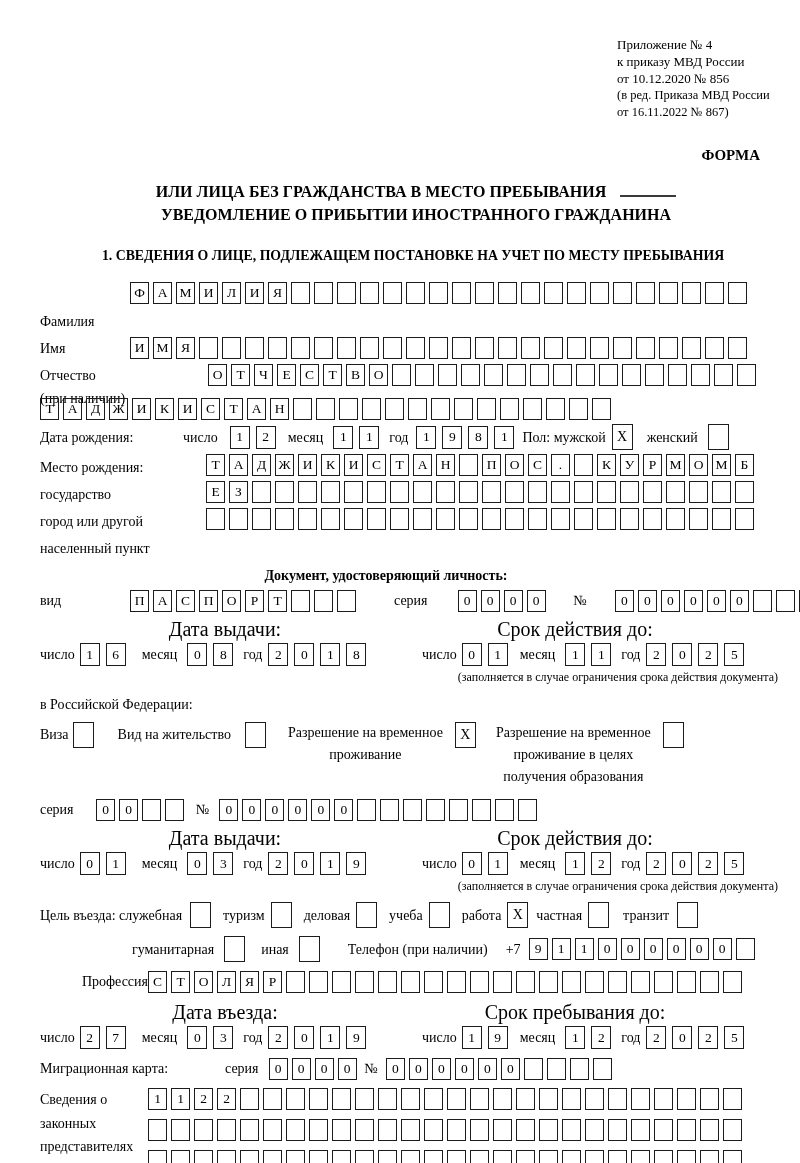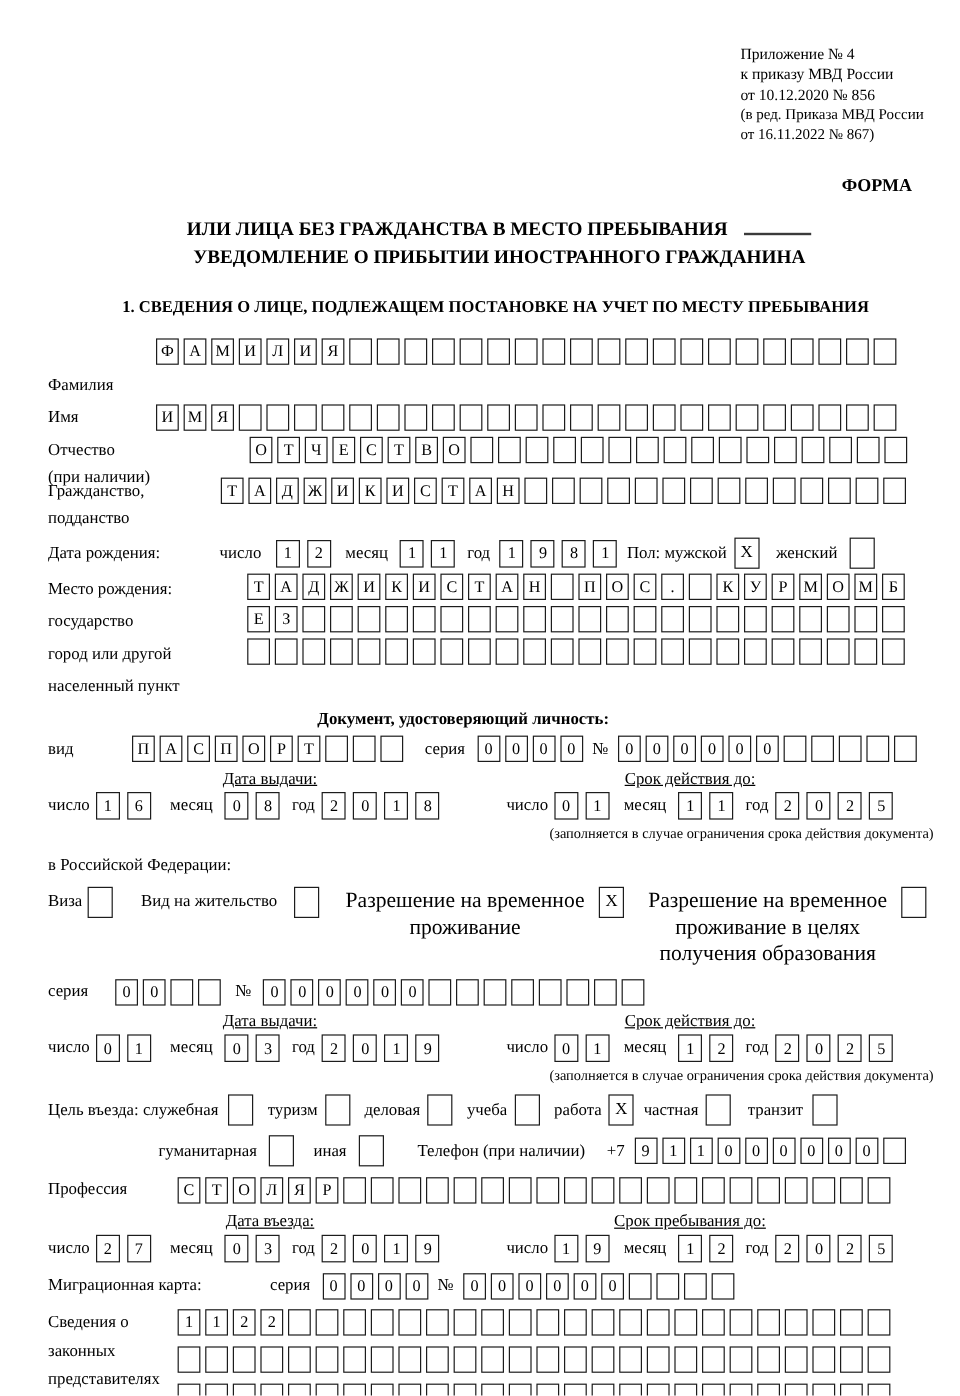--- a/index.html
+++ b/index.html
@@ -15,25 +15,25 @@
   .lbl{font-size:14px;line-height:23px;flex:0 0 auto;}
   .cellrow{display:flex;flex-wrap:nowrap;flex:0 0 auto;}
   .cell{flex:0 0 auto;width:17px;height:20px;border:1.8px solid #1c1c1c;margin-right:4px;
         display:flex;align-items:center;justify-content:center;font-size:13.5px;}
   .daterow .cell{width:18px;height:21px;margin-right:6px;}
   .cb{flex:0 0 auto;width:19px;height:24px;border:1.8px solid #1c1c1c;
       display:flex;align-items:center;justify-content:center;font-size:14px;}
   .center-b{text-align:center;font-weight:bold;font-size:14px;margin:6px 60px 5px 0;}
   .note{font-size:12px;}
   .two-col{display:flex;}
-  .dt-head{font-size:14px;font-weight:normal;text-decoration:underline;}
+  .dt-head{font-size:20px;font-weight:normal;}
   .stack{display:flex;flex-direction:column;}
   .opt{display:flex;align-items:flex-start;}
   .opt .lbl{line-height:26px;}
-  .multi{font-size:18px;line-height:22px;text-align:center;}
+  .multi{font-size:14px;line-height:22px;text-align:center;}
 </style>
 </head>
 <body>
 
 <div class="page">
 
   <div class="hdr">
     <div>Приложение № 4</div>
     <div>к приказу МВД России</div>
     <div>от 10.12.2020 № 856</div>
@@ -145,24 +145,20 @@
         <div class="cell"></div>
         <div class="cell"></div>
         <div class="cell"></div>
         <div class="cell"></div>
         <div class="cell"></div>
         <div class="cell"></div>
       </div>
   </div>
 
   <div class="frow" style="margin-top:-16px;">
-    <div class="lbl" style="width:144px;">
-      <div>Гражданство,</div>
-      <div>подданство</div>
-    </div>
     <div class="cellrow">
         <div class="cell">Т</div>
         <div class="cell">А</div>
         <div class="cell">Д</div>
         <div class="cell">Ж</div>
         <div class="cell">И</div>
         <div class="cell">К</div>
         <div class="cell">И</div>
         <div class="cell">С</div>
         <div class="cell">Т</div>
@@ -294,21 +290,21 @@
           <div class="cell"></div>
           <div class="cell"></div>
           <div class="cell"></div>
           <div class="cell"></div>
         </div>
     </div>
   </div>
 
   <div class="center-b">Документ, удостоверяющий личность:</div>
 
-  <div class="frow" style="">
+  <div class="frow" style="align-items:center;gap:20px;">
     <div class="lbl" style="width:70px;">вид</div>
     <div class="cellrow">
         <div class="cell">П</div>
         <div class="cell">А</div>
         <div class="cell">С</div>
         <div class="cell">П</div>
         <div class="cell">О</div>
         <div class="cell">Р</div>
         <div class="cell">Т</div>
         <div class="cell"></div>
@@ -520,21 +516,21 @@
         <div class="cell">0</div>
         <div class="cell">0</div>
         <div class="cell">0</div>
         <div class="cell">0</div>
         <div class="cell">0</div>
         <div class="cell">0</div>
         <div class="cell"></div>
       </div>
   </div>
 
-  <div class="frow" style="align-items:center;margin-top:8px;">
+  <div class="frow" style="align-items:center;margin-top:8px;text-align:right;">
     <div class="lbl" style="width:108px;">Профессия</div>
     <div class="cellrow">
         <div class="cell">С</div>
         <div class="cell">Т</div>
         <div class="cell">О</div>
         <div class="cell">Л</div>
         <div class="cell">Я</div>
         <div class="cell">Р</div>
         <div class="cell"></div>
         <div class="cell"></div>

